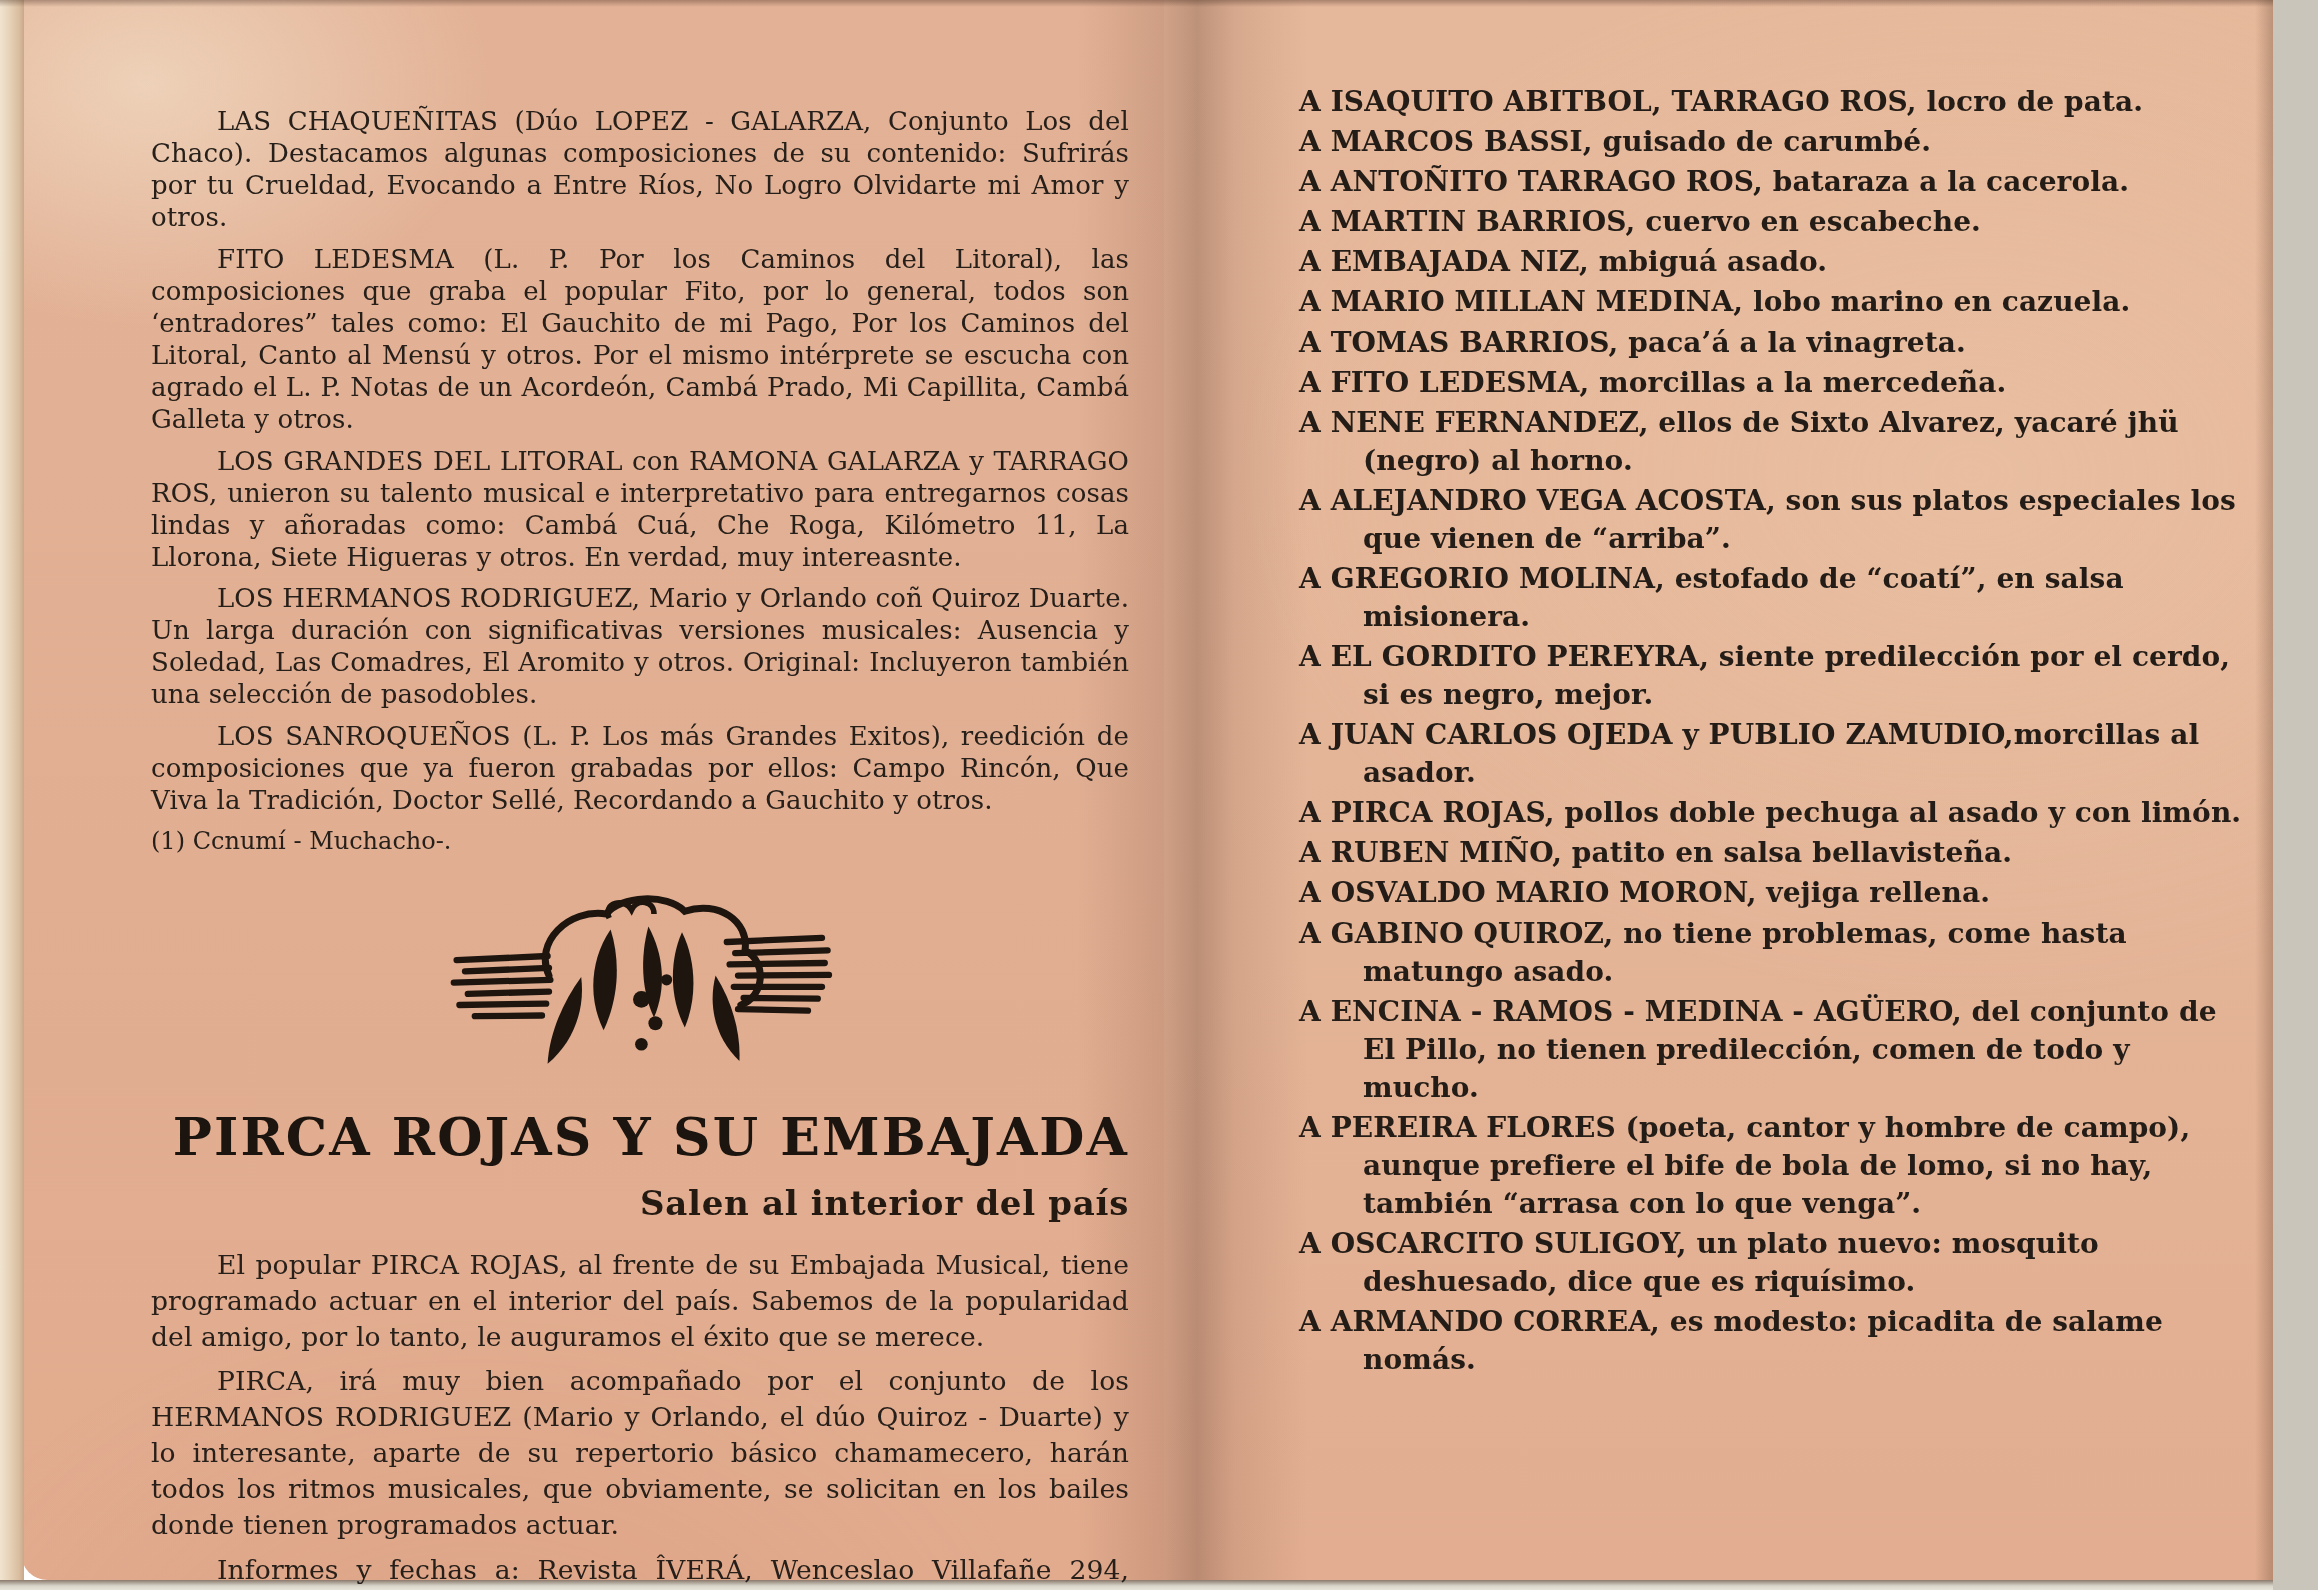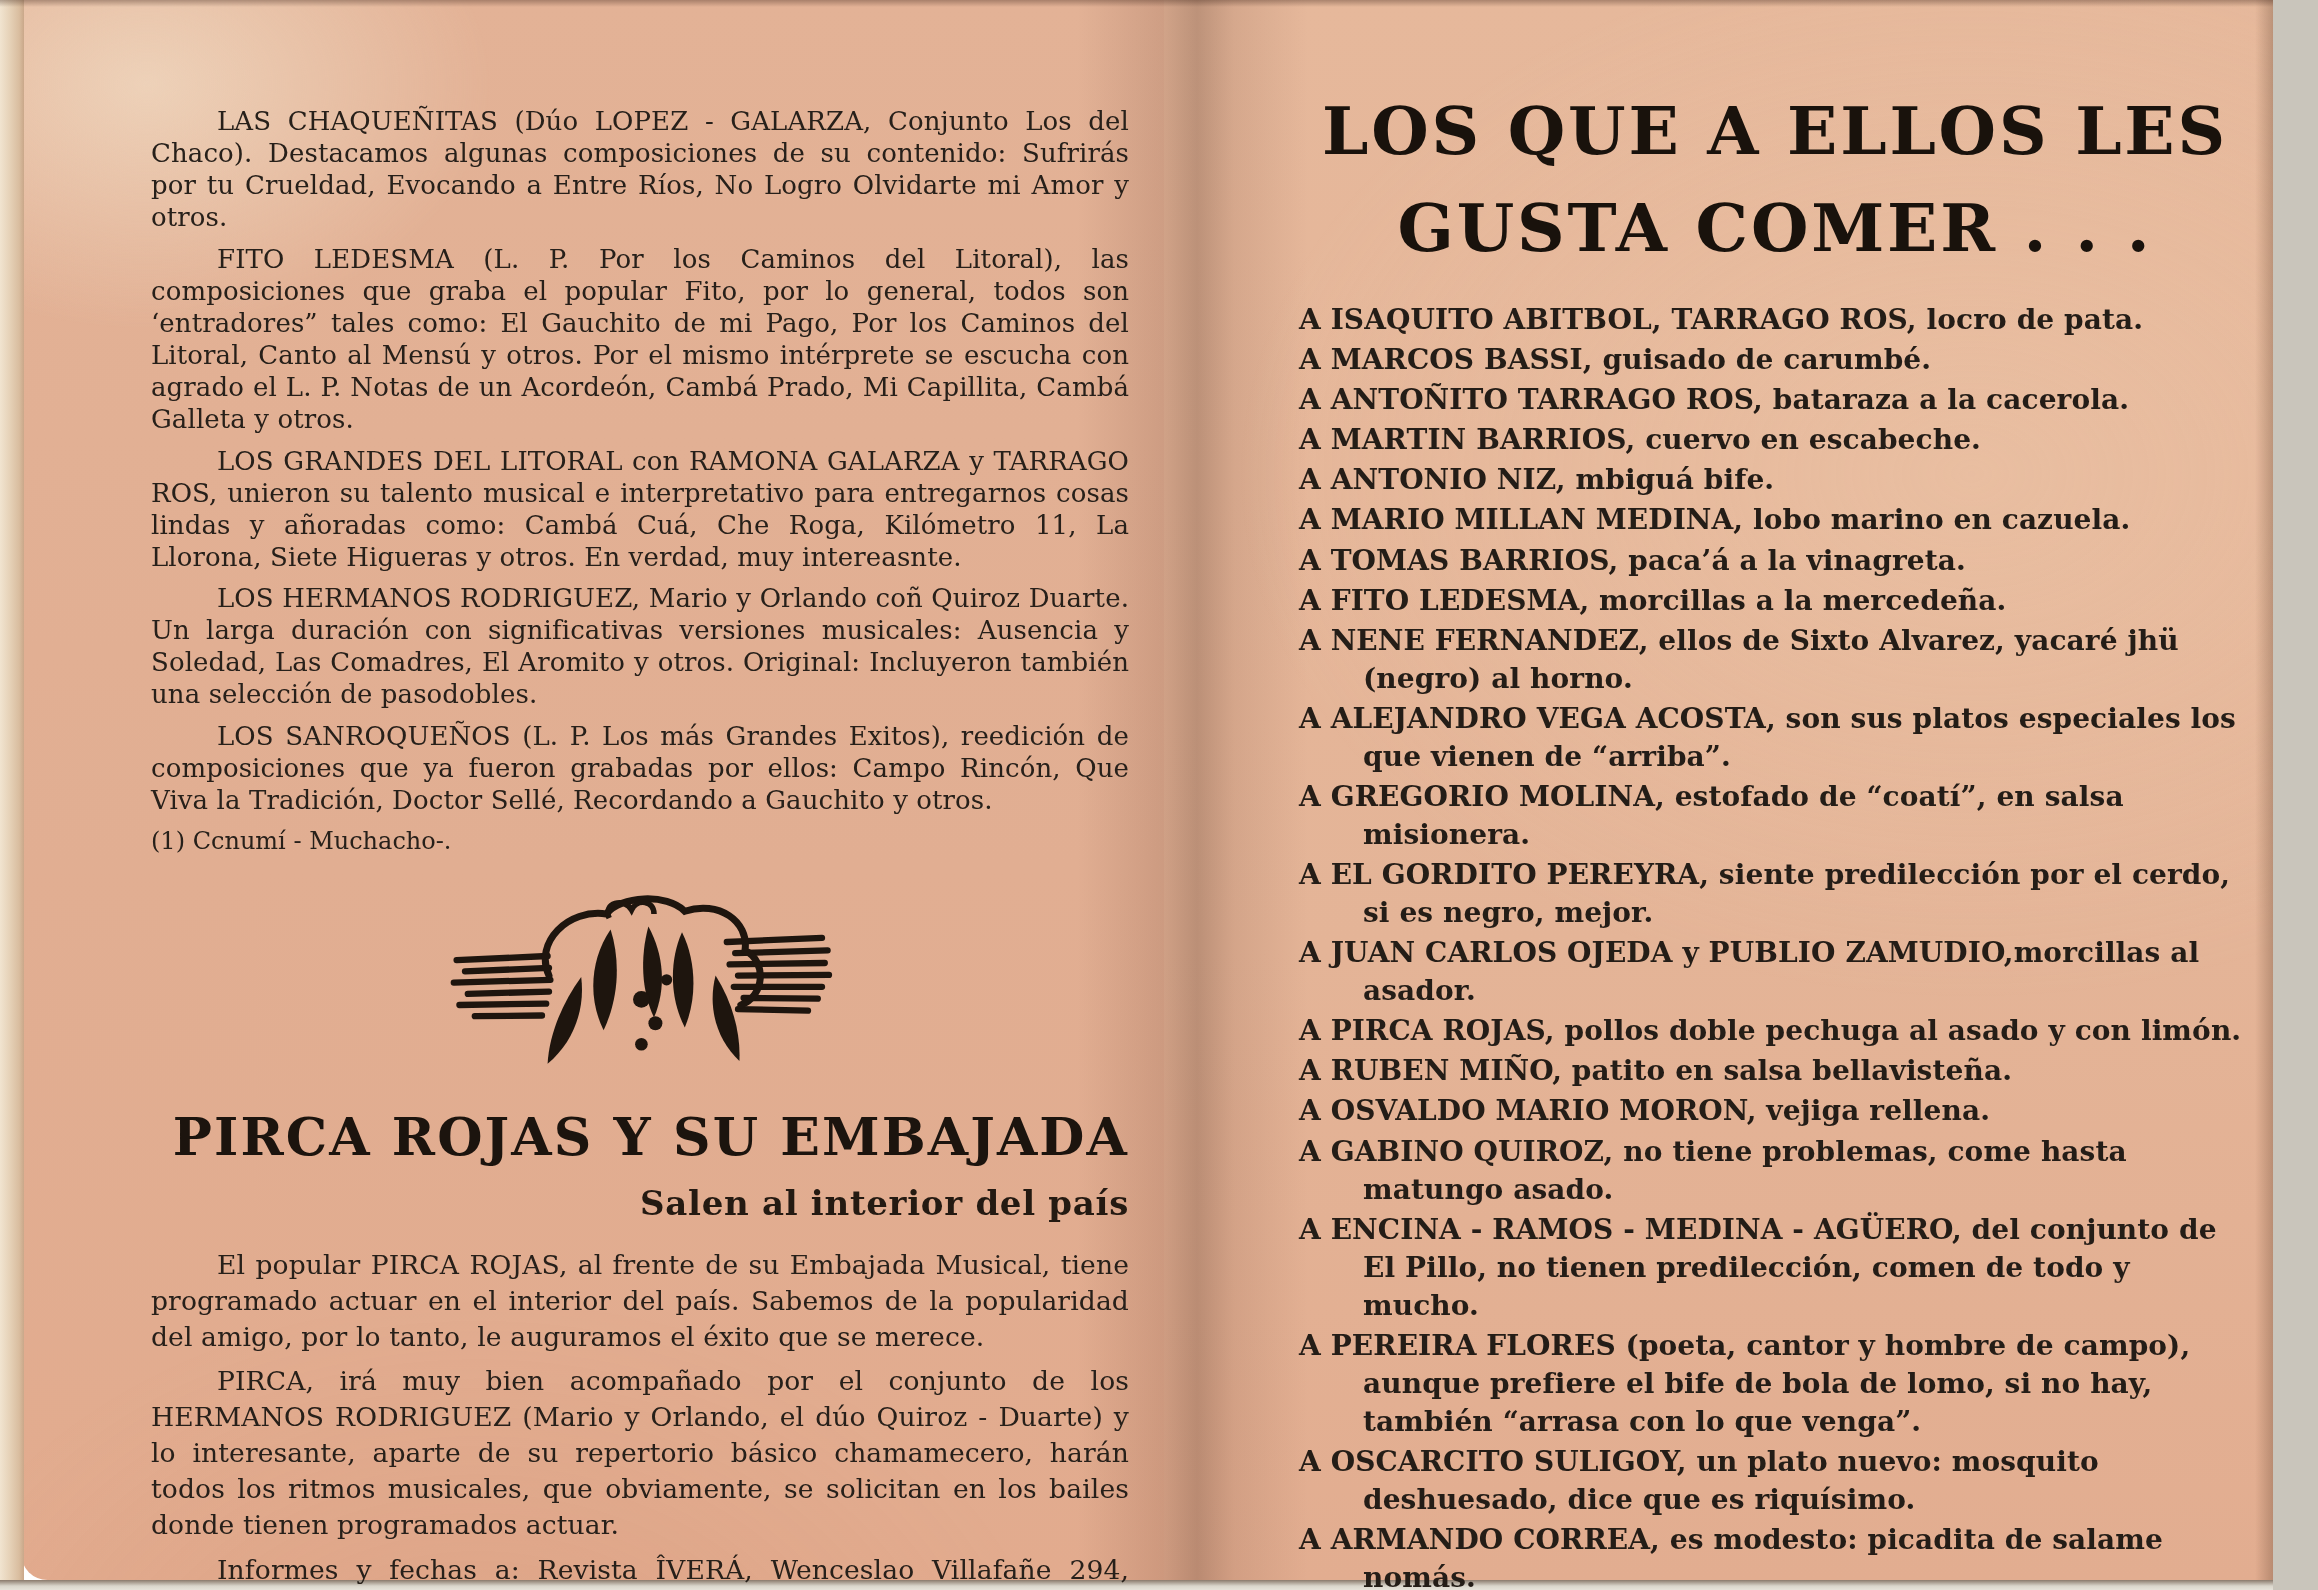--- a/index.html
+++ b/index.html
@@ -168,31 +168,27 @@
 
     <div class="lower">
       <p class="body2">El popular PIRCA ROJAS, al frente de su Embajada Musical, tiene programado actuar en el interior del país. Sabemos de la popularidad del amigo, por lo tanto, le auguramos el éxito que se merece.</p>
       <p class="body2">PIRCA, irá muy bien acompañado por el conjunto de los HERMANOS RODRIGUEZ (Mario y Orlando, el dúo Quiroz - Duarte) y lo interesante, aparte de su repertorio básico chamamecero, harán todos los ritmos musicales, que obviamente, se solicitan en los bailes donde tienen programados actuar.</p>
       <p class="body2">Informes y fechas a: Revista ÎVERÁ, Wenceslao Villafañe 294, Capital Federal.</p>
     </div>
   </div>
 
   <div class="col-right">
 
-    <h1 class="menu-title">
-      <span>LOS QUE A ELLOS LES</span>
-      <span>GUSTA COMER . . .</span>
-    </h1>
 
     <ul class="menu-list">
       <li>A ISAQUITO ABITBOL, TARRAGO ROS, locro de pata.</li>
       <li>A MARCOS BASSI, guisado de carumbé.</li>
       <li>A ANTOÑITO TARRAGO ROS, bataraza a la cacerola.</li>
       <li>A MARTIN BARRIOS, cuervo en escabeche.</li>
-      <li>A ANTONIO NIZ, mbiguá bife.</li>
+      <li>A EMBAJADA NIZ, mbiguá asado.</li>
       <li>A MARIO MILLAN MEDINA, lobo marino en cazuela.</li>
       <li>A TOMAS BARRIOS, paca’á a la vinagreta.</li>
       <li>A FITO LEDESMA, morcillas a la mercedeña.</li>
       <li>A NENE FERNANDEZ, ellos de Sixto Alvarez, yacaré jhü (negro) al horno.</li>
       <li>A ALEJANDRO VEGA ACOSTA, son sus platos especiales los que vienen de “arriba”.</li>
       <li>A GREGORIO MOLINA, estofado de “coatí”, en salsa misionera.</li>
       <li>A EL GORDITO PEREYRA, siente predilección por el cerdo, si es negro, mejor.</li>
       <li>A JUAN CARLOS OJEDA y PUBLIO ZAMUDIO,morcillas al asador.</li>
       <li>A PIRCA ROJAS, pollos doble pechuga al asado y con limón.</li>
       <li>A RUBEN MIÑO, patito en salsa bellavisteña.</li>

